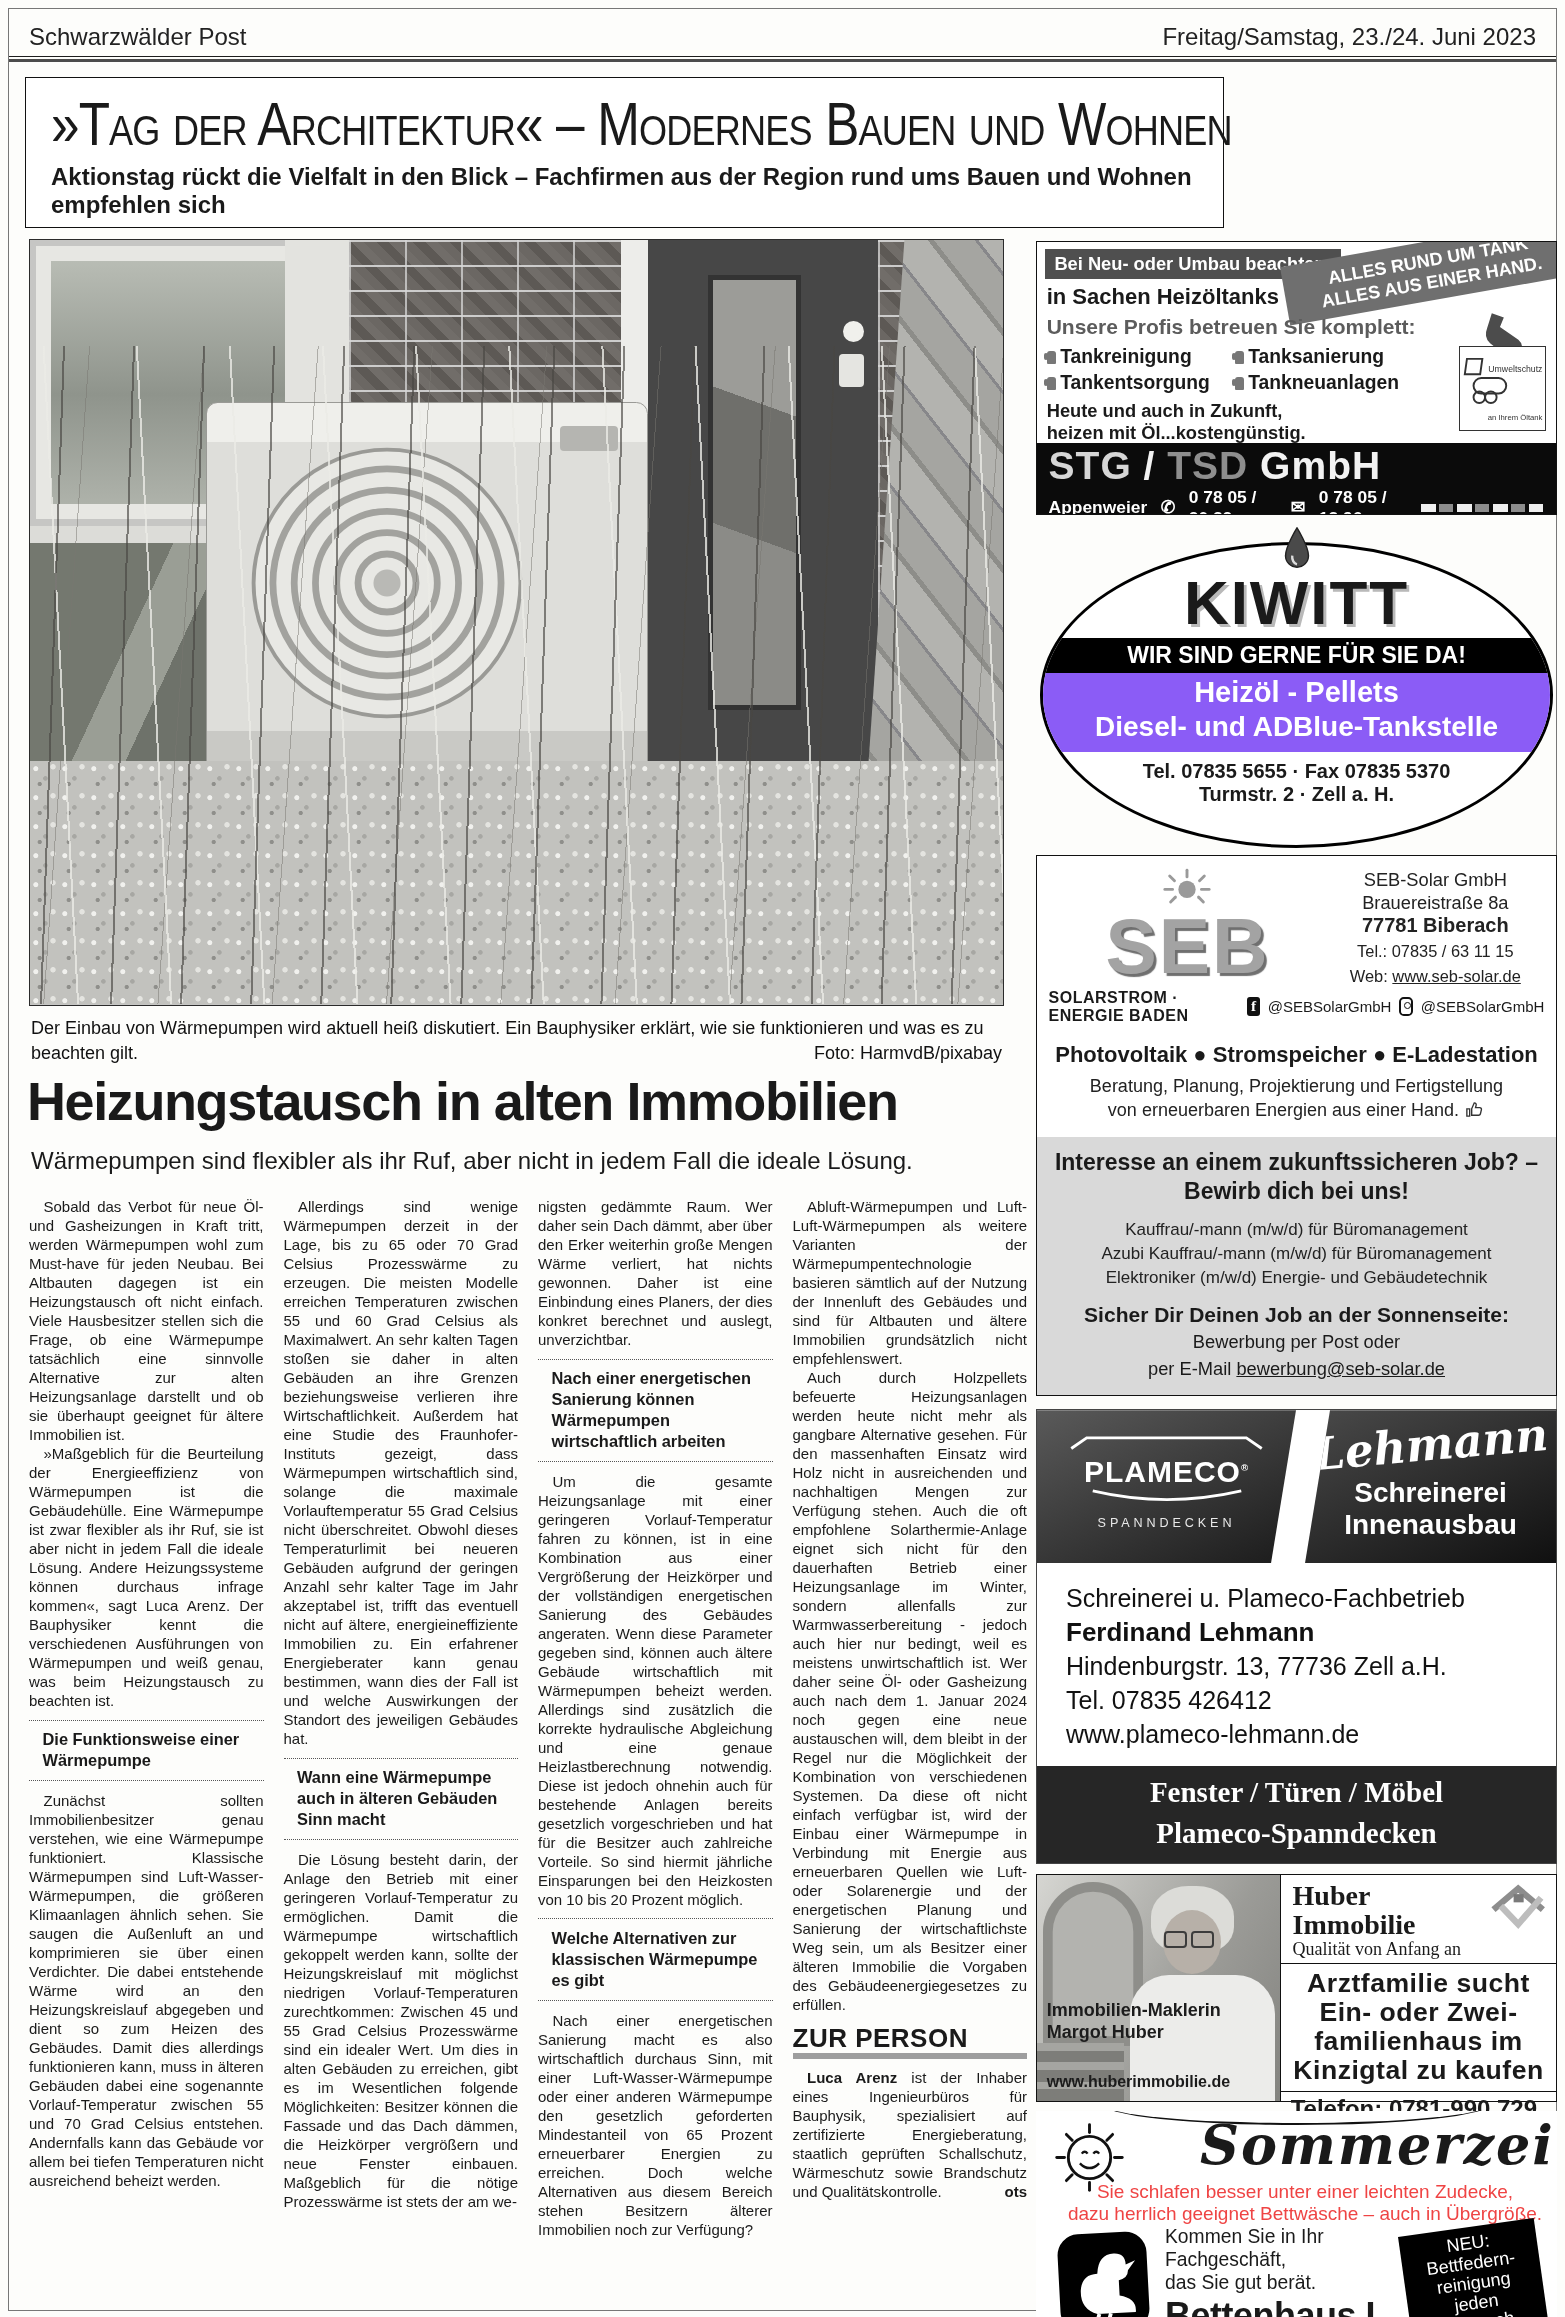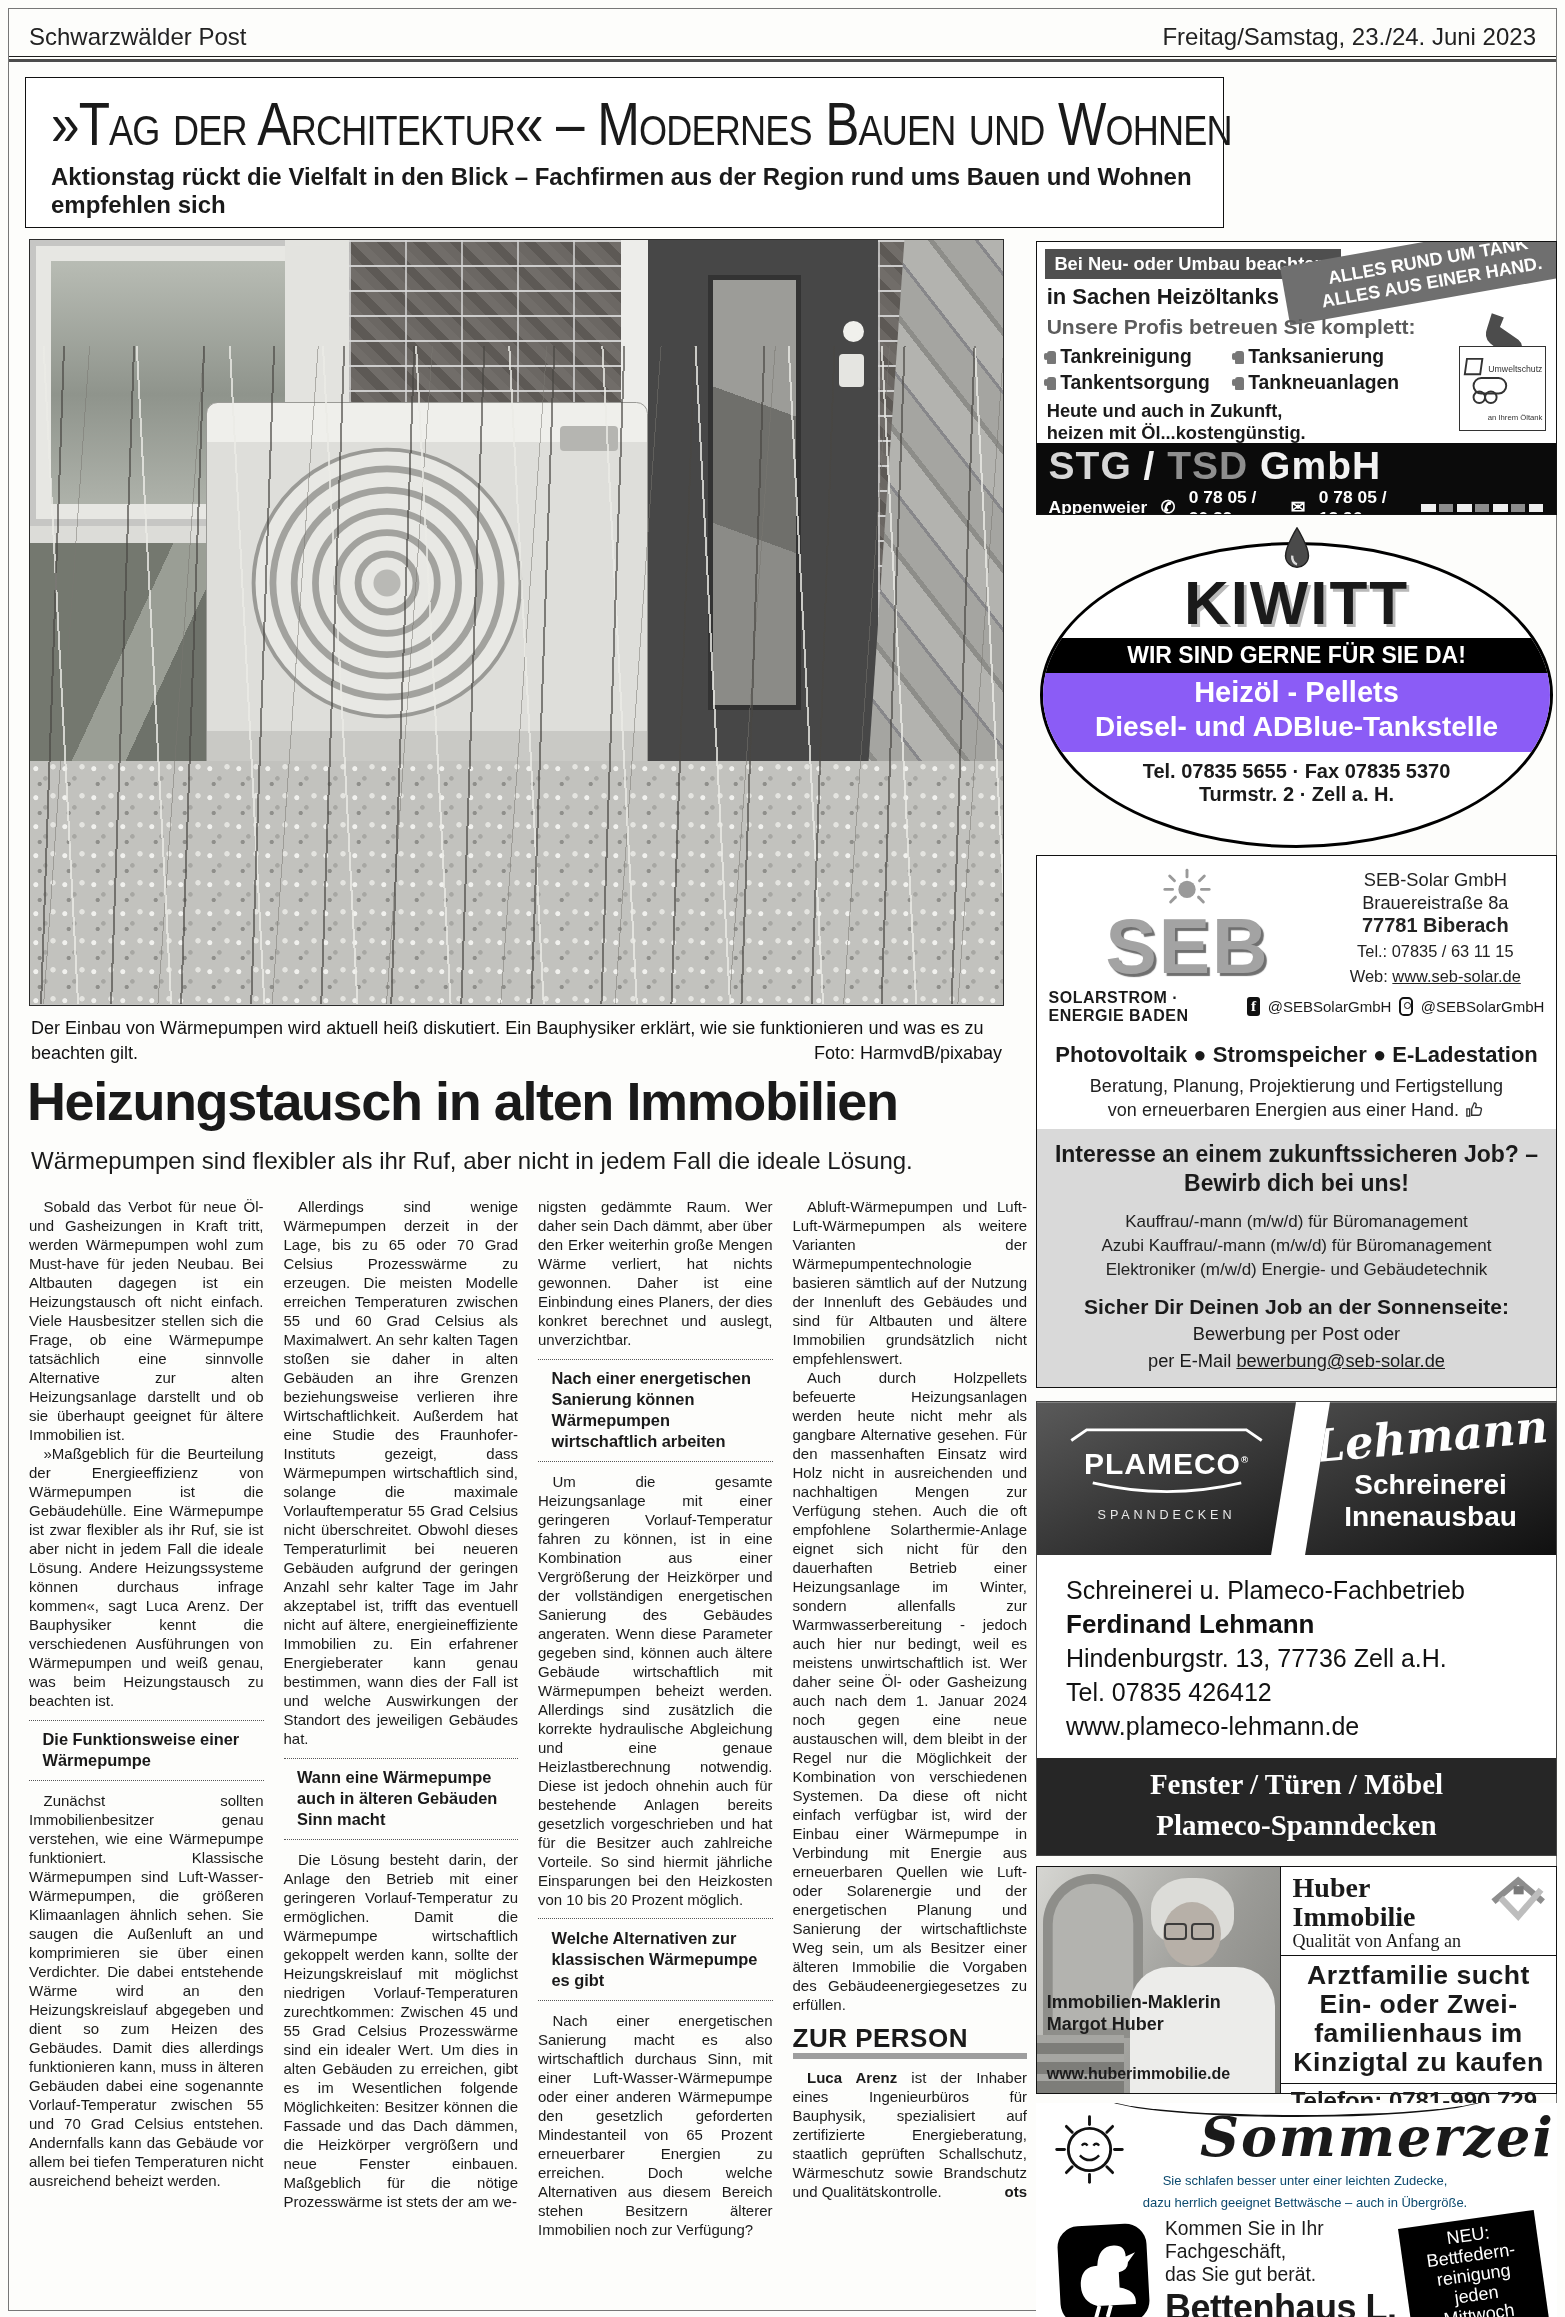--- a/index.html
+++ b/index.html
@@ -107,21 +107,21 @@
   .seb-city{font-weight:bold;font-size:20px;}
   .seb-small{font-size:16.4px;line-height:21px;margin-top:3.9px;}
   .seb-row2{display:flex;align-items:center;padding:0 11.6px 7.7px;gap:7.7px;}
   .seb-sub{font-size:16px;font-weight:bold;letter-spacing:0.5px;}
   .fb-ic{width:18.3px;height:18.3px;background:#111;color:#fff;font-family:"Liberation Serif",serif;font-weight:bold;
          font-size:15.4px;text-align:center;line-height:18.3px;border-radius:2.9px;}
   .ig-ic{width:14.5px;height:14.5px;border:2.1px solid #111;border-radius:4.8px;position:relative;}
   .ig-ic::after{content:"";position:absolute;left:2.9px;top:2.9px;width:4.8px;height:4.8px;border:1.9px solid #111;border-radius:50%;}
   .seb-handle{font-size:15px;}
   .seb-serv{text-align:center;font-size:22px;font-weight:bold;margin:9.7px 0 5.8px;}
-  .seb-pitch{text-align:center;font-size:18px;line-height:24px;color:#222;padding-bottom:7px;}
+  .seb-pitch{text-align:center;font-size:18px;line-height:24px;color:#222;padding-bottom:15px;}
   .seb-jobs{background:#d9d9d9;text-align:center;padding:11.6px 7.7px 13.5px;}
   .seb-jobt{font-size:23px;font-weight:bold;line-height:29px;}
   .seb-joblist{font-size:17px;line-height:24px;margin-top:11.6px;color:#222;}
   .seb-cta{font-size:21px;font-weight:bold;margin-top:13.5px;}
   .seb-apply{font-size:18.3px;line-height:25px;margin-top:1.9px;}
   .u{text-decoration:underline;}
 
   
   #lehmann{margin-top:13.5px;border:1px solid #444;background:#fff;box-sizing:border-box;}
   #leh-top{position:relative;height:153px;background:#fff;}
@@ -166,21 +166,21 @@
   
   #zapf{position:relative;margin-top:9.7px;height:241px;background:#fff;overflow:hidden;}
   .fan{position:absolute;width:62px;height:62px;
        background:conic-gradient(from 0deg at 0 0,#111 0 7deg,#fff 7deg 14deg,#111 14deg 21deg,#fff 21deg 28deg,#111 28deg 35deg,#fff 35deg 42deg,#111 42deg 49deg,#fff 49deg 56deg,#111 56deg 63deg,#fff 63deg 90deg);}
   .fan.tl{left:0;top:0;} .fan.tr{right:0;top:0;transform:scaleX(-1);}
   .fan.bl{left:0;bottom:0;transform:scaleY(-1);} .fan.br{right:0;bottom:0;transform:scale(-1,-1);}
   .arc{position:absolute;left:68px;right:68px;height:39px;border-radius:50%;}
   .arc.t{top:-27px;border-bottom:2.4px solid #111;}
   #zapf-title{position:absolute;left:164px;top:1.9px;font-family:"DejaVu Serif","Liberation Serif",serif;
               font-style:italic;font-weight:bold;font-size:54px;letter-spacing:1.9px;}
-  .zapf-l12{position:absolute;left:17px;right:0;text-align:center;font-size:13px;color:#0c4a6e;}
+  .zapf-l12{position:absolute;left:17px;right:0;text-align:center;font-size:19px;color:#ef4444;}
   #zapf-goose{position:absolute;left:23px;top:122px;width:89px;height:98px;background:#000;border-radius:21px;transform:rotate(-3deg);}
   #zapf-ctr{position:absolute;left:129px;top:114px;width:270px;font-size:19.3px;line-height:23px;}
   #zapf-store{font-size:36px;font-weight:bold;letter-spacing:-0.5px;line-height:39px;margin-top:1.9px;}
   #zapf-badge{position:absolute;right:15.4px;top:116px;width:137px;height:110px;background:#000;color:#fff;
               transform:rotate(-8deg);text-align:center;font-size:18px;line-height:20px;padding-top:5.8px;box-sizing:border-box;}
   .small-ic{vertical-align:-1.9px;}
 </style>
 </head>
 <body>
 

